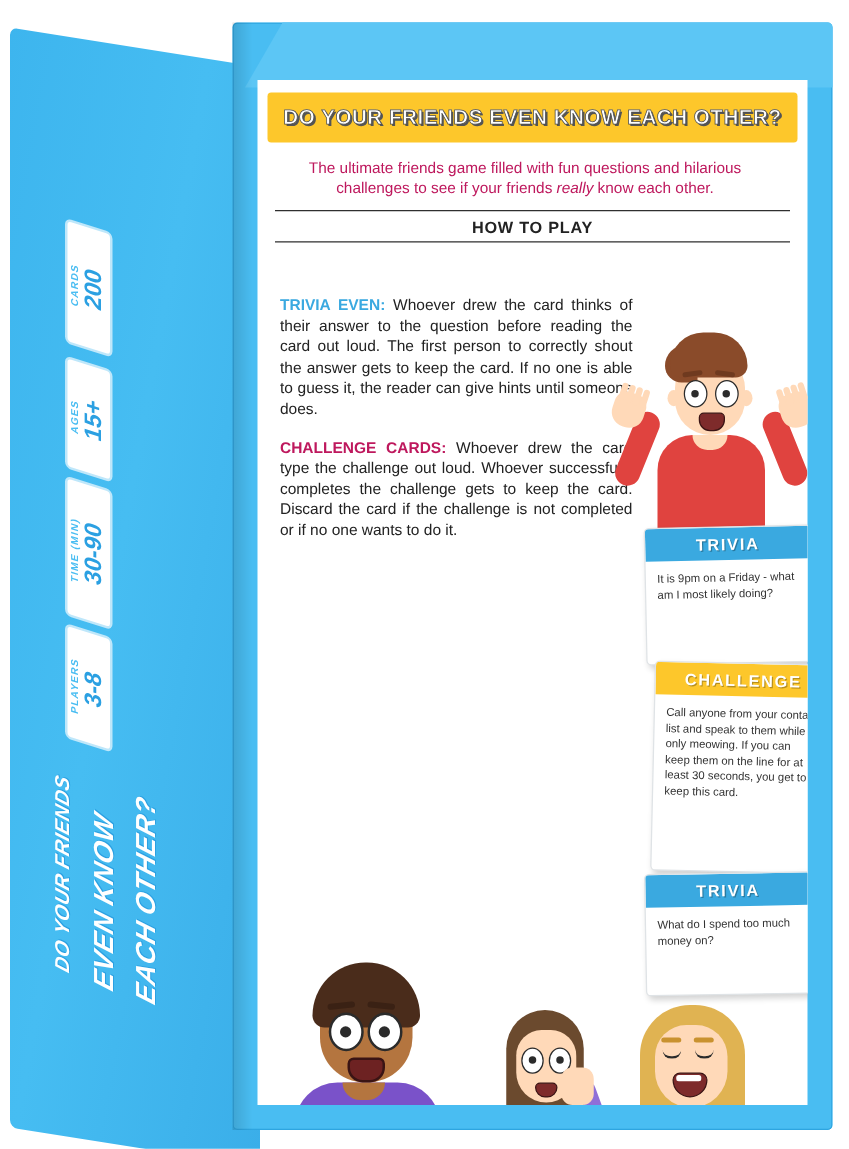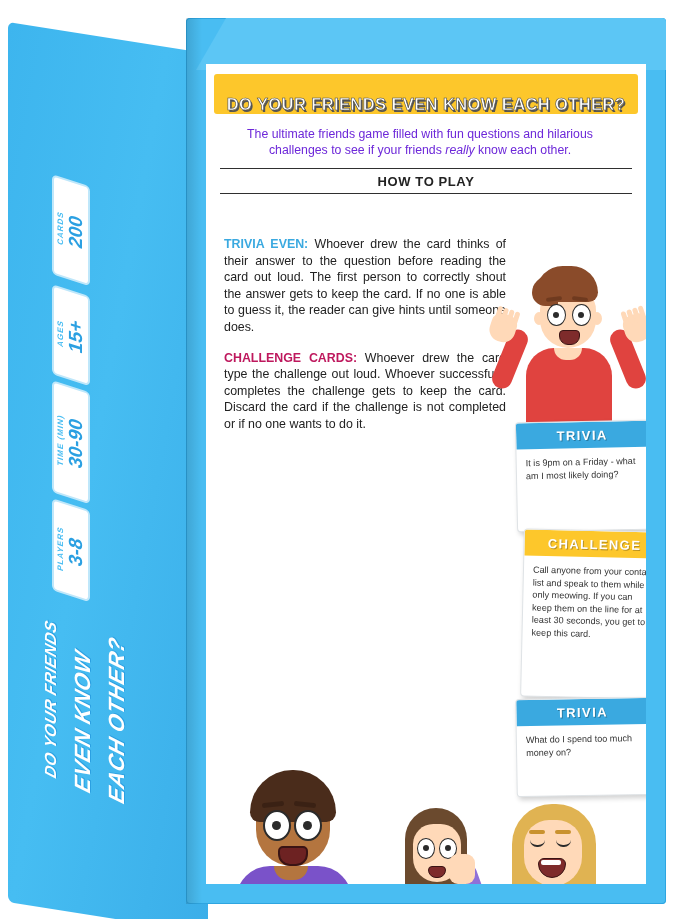--- a/index.html
+++ b/index.html
@@ -95,38 +95,38 @@
   .st2{font-size:22px; left:48px; top:200px;}
   .st3{font-size:22px; left:82px; top:200px;}
 
   
   .title-band{
     position:relative;
     margin:10px 8px 0 8px;
     background:#fdc72b;
     border-radius:3px;
     height:40px;
-    display:flex;align-items:flex-end;justify-content:center;
+    display:flex;align-items:center;justify-content:center;
   }
   .title-band .bt{
     font-family:"Liberation Sans",sans-serif;
     font-weight:bold;
     font-size:16.5px;
     color:#ffffff;
     letter-spacing:0.4px;
     -webkit-text-stroke:0.6px #4a4a4a;
     text-shadow:1.5px 1.5px 0 #555;
     white-space:nowrap;
   }
   .blurb{
     margin:12px 26px 0 14px;
     text-align:center;
     font-family:"Liberation Sans",sans-serif;
     font-size:12.3px;
-    color:#6d28d9;
+    color:#be185d;
     line-height:1.32;
   }
   .blurb i{font-style:italic;}
   .rule-line{
     margin:10px 14px 0 14px;
     border-top:1.3px solid #2f2f2f;
   }
   .htp{
     text-align:center;
     font-family:"Liberation Sans",sans-serif;

